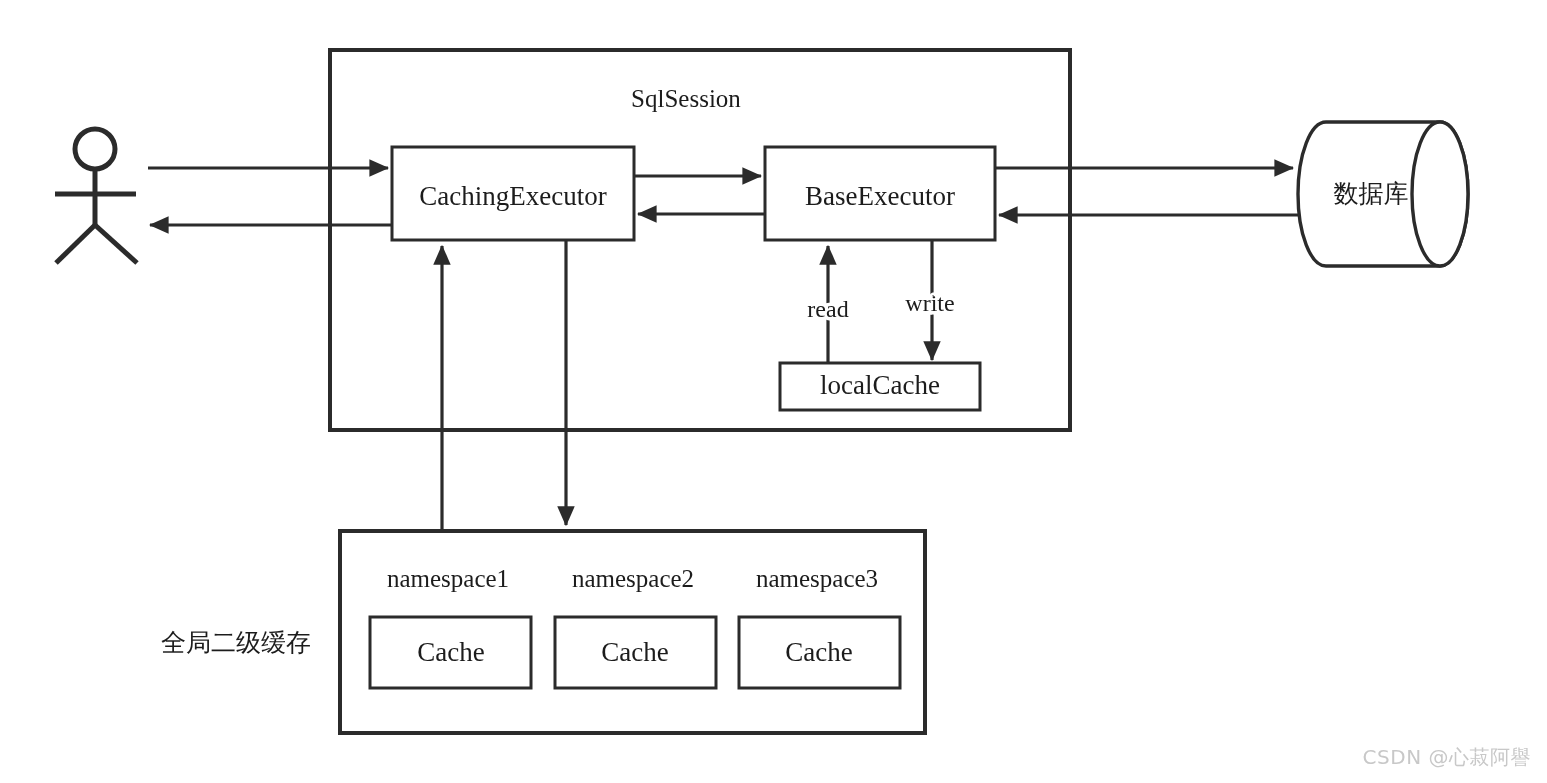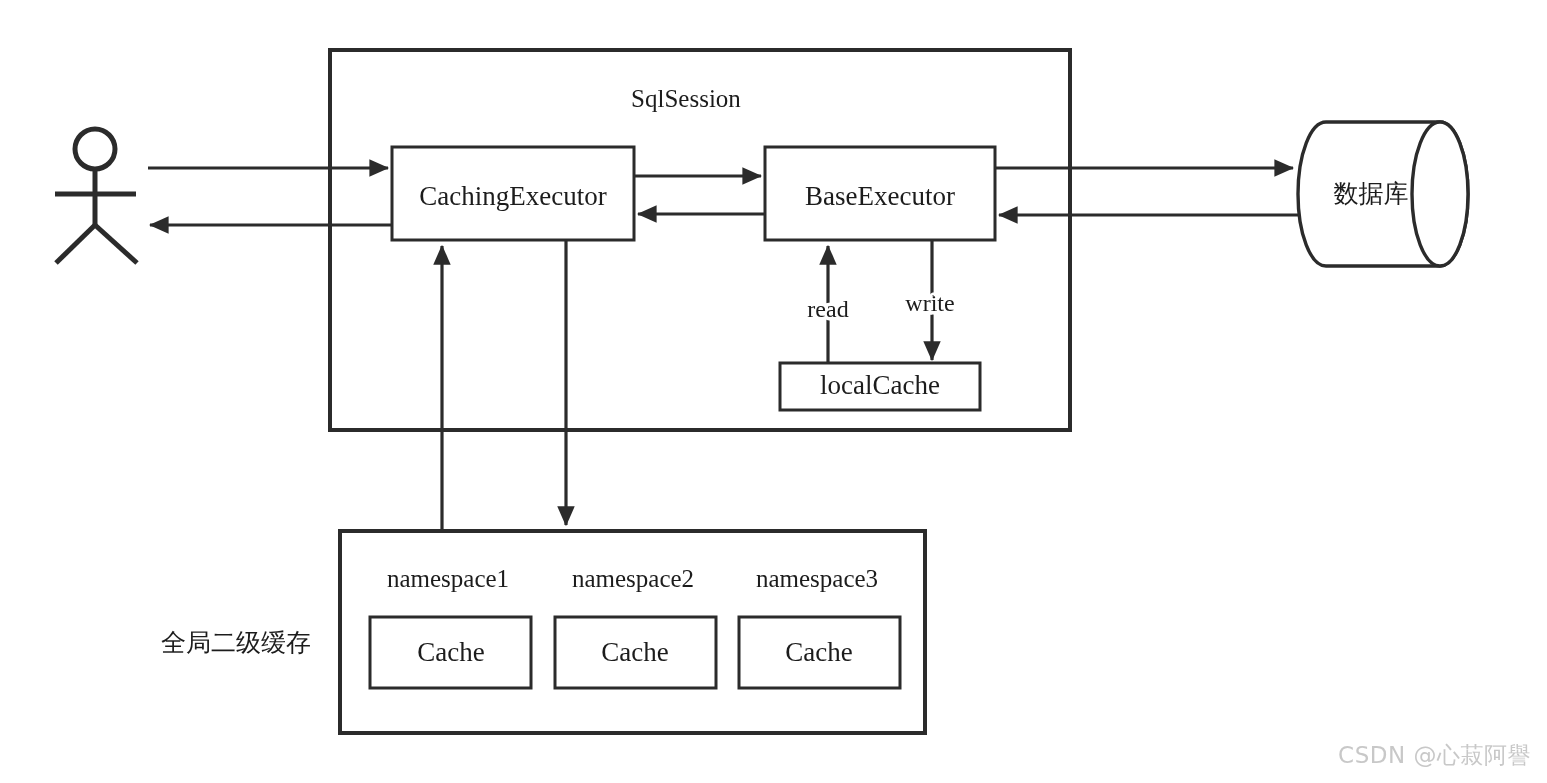--- a/index.html
+++ b/index.html
@@ -70,21 +70,21 @@
   .lbl-node  { font-size: 27px; }
   .lbl-small { font-size: 24px; }
   .lbl-ns    { font-size: 25px; }
   .lbl-db    { font-size: 25px; }
   .lbl-group { font-size: 25px; }
   .watermark {
     position: absolute;
     right: 16px;
     bottom: 12px;
     font-family: "DejaVu Sans", "Liberation Sans", sans-serif;
-    font-size: 23px;
+    font-size: 20px;
     color: #c8c8c8;
     letter-spacing: 0.5px;
     user-select: none;
     white-space: nowrap;
   }
 </style>
 </head>
 <body>
 
 <div id="canvas">

